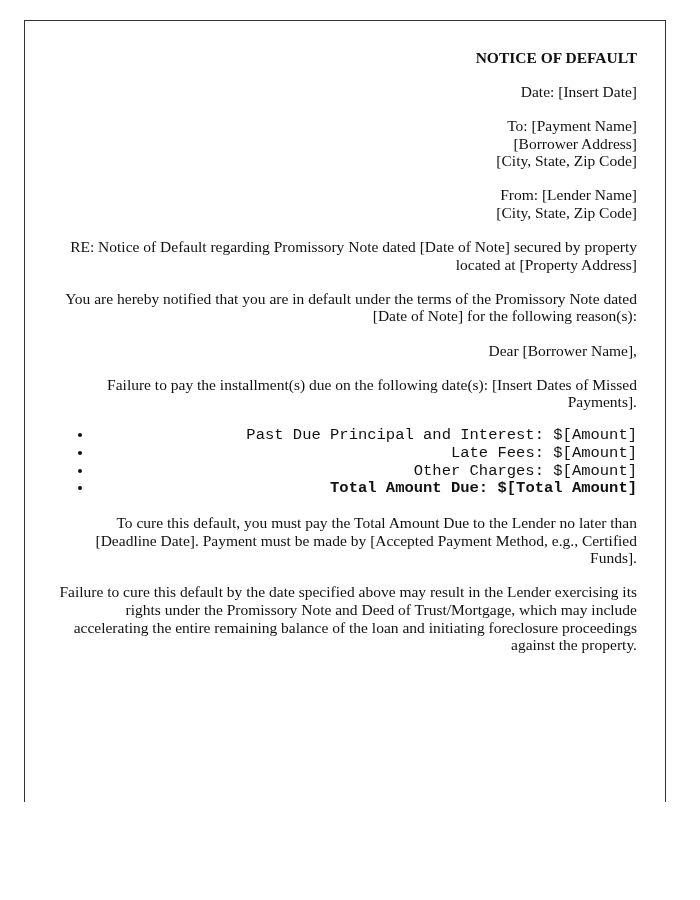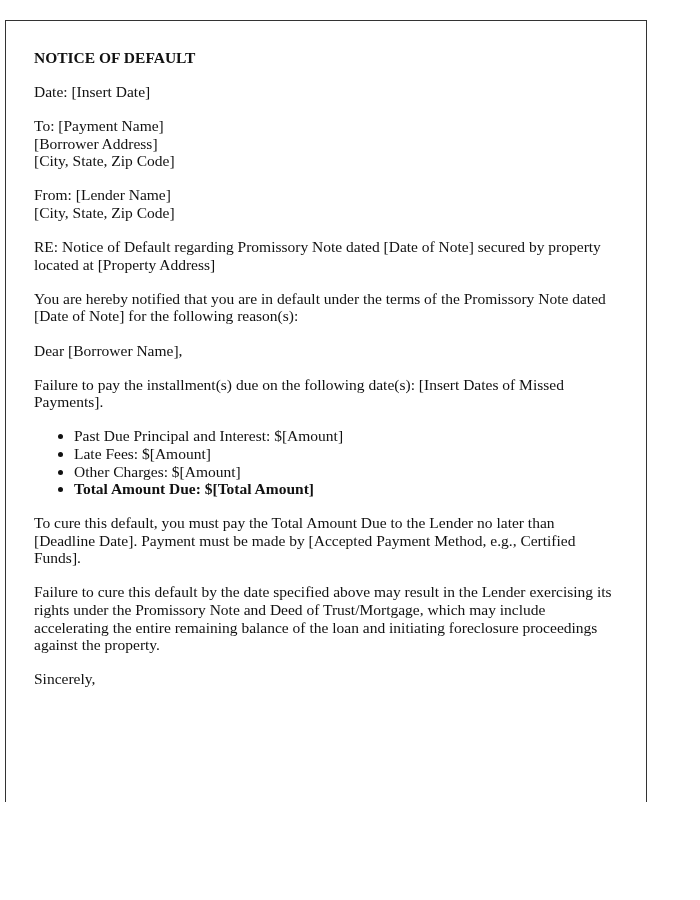--- a/index.html
+++ b/index.html
@@ -12,25 +12,26 @@
       height: 900px;
       overflow: hidden;
       position: relative;
       font-family: "Liberation Serif", "DejaVu Serif", serif;
       font-size: 15.5px;
       line-height: 17.6px;
       color: #111111;
     }
     .page-clip {
       position: absolute;
-      left: 5px;
+      left: 24px;
       top: 20px;
       width: 642px;
       height: 782px;
       overflow: hidden;
+      text-align: right;
     }
     .page {
       box-sizing: border-box;
       width: 642px;
       min-height: 900px;
       border: 1px solid #333333;
       padding: 28px 28px 0 28px;
       background: #ffffff;
     }
     p {
@@ -40,20 +41,21 @@
       font-weight: bold;
       margin: 0 0 16.5px 0;
       font-size: 15.5px;
     }
     .re-line {
       font-weight: normal;
     }
     ul {
       margin: 0 0 16.5px 0;
       padding-left: 40px;
+      font-family: Liberation Mono, monospace;
     }
     ul li {
       margin: 0;
     }
     .total-item {
       font-weight: bold;
     }
     .line {
       display: block;
     }
@@ -93,16 +95,15 @@
       <li>Late Fees: $[Amount]</li>
       <li>Other Charges: $[Amount]</li>
       <li class="total-item">Total Amount Due: $[Total Amount]</li>
     </ul>
 
     <p>To cure this default, you must pay the Total Amount Due to the Lender no later than [Deadline Date]. Payment must be made by [Accepted Payment Method, e.g., Certified Funds].</p>
 
     <p>Failure to cure this default by the date specified above may result in the Lender exercising its rights under the Promissory Note and Deed of Trust/Mortgage, which may include accelerating the entire remaining balance of the loan and initiating foreclosure proceedings against the property.</p>
 
 
-    <p>Sincerely,</p>
 
   </div>
 </div>
 
 </body></html>

